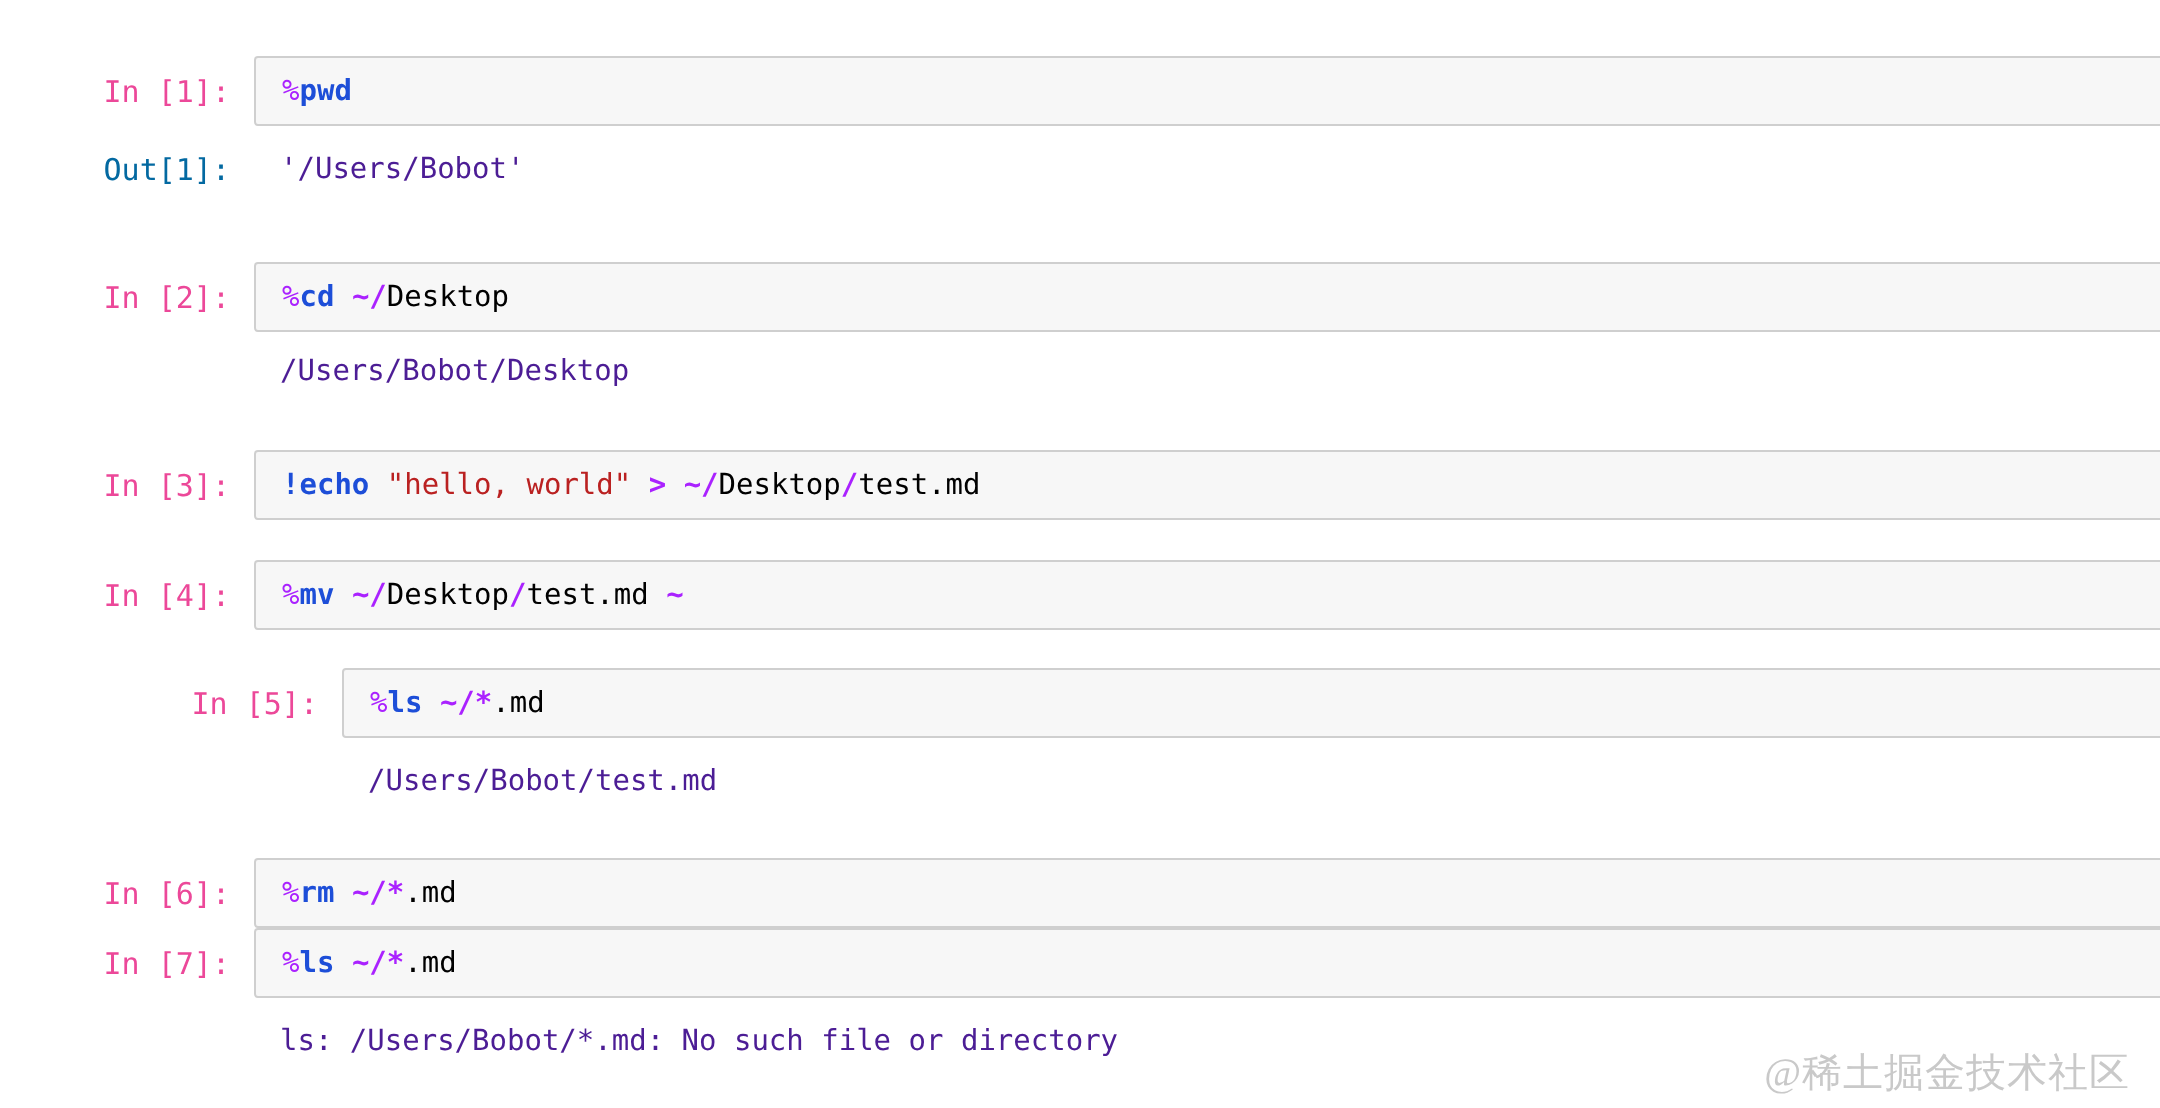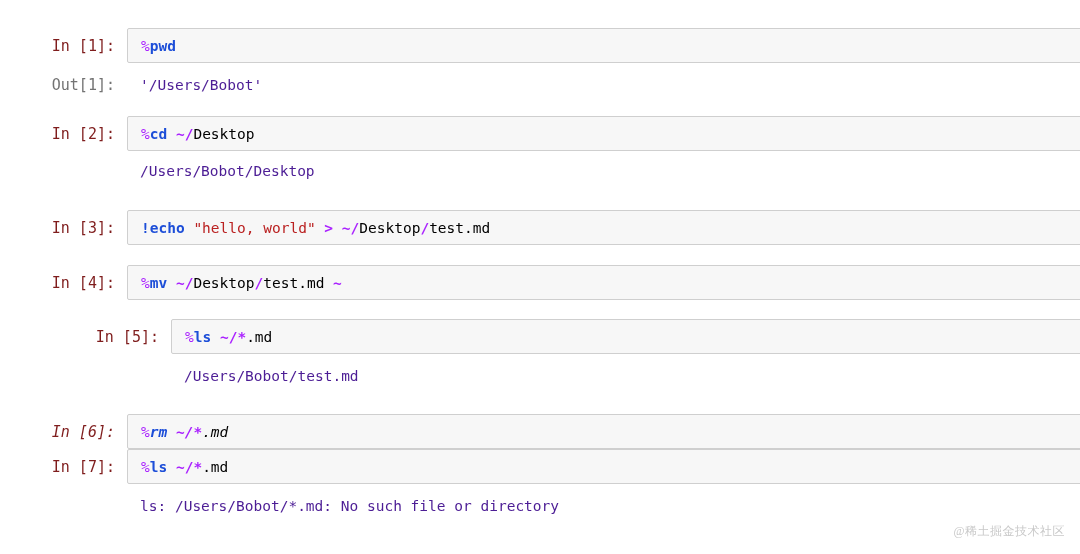--- a/index.html
+++ b/index.html
@@ -2,38 +2,38 @@
 <html><head>
 <meta charset="utf-8">
 <style>
   * { margin: 0; padding: 0; box-sizing: border-box; }
   html, body { width: 1080px; height: 554px; background: #ffffff; overflow: hidden; }
   body { position: relative; font-family: "DejaVu Sans Mono", "Liberation Mono", monospace; }
 
   .notebook { padding-top: 28px; width: 1080px; }
 
   .cell { width: 100%; }
-  .cell-2 { margin-top: 21px; }
+  .cell-2 { margin-top: 36px; }
   .cell-3 { margin-top: 29px; }
   .cell-4 { margin-top: 20px; border-radius: 11px; }
   .cell-5 { margin-top: 19px; padding-left: 44px; }
-  .cell-6 { margin-top: 28px; font-style: italic; }
+  .cell-6 { margin-top: 28px; }
   .cell-7 { }
 
   .input-row { display: flex; align-items: center; }
   .prompt {
     flex: 0 0 115px;
     width: 115px;
     text-align: right;
     font-size: 15px;
     white-space: pre;
     user-select: none;
   }
-  .in-prompt  { color: #7f1d1d; }
-  .out-prompt { color: #737373; }
+  .in-prompt  { color: #ec4899; }
+  .out-prompt { color: #0369a1; }
 
   .input-box {
     flex: 1 1 auto;
     margin-left: 12px;
     margin-right: -4px;          
     height: 35px;
     background: #f7f7f7;
     border: 1px solid #cfcfcf;
     border-radius: 2px;
     display: flex;
@@ -59,21 +59,21 @@
     line-height: 20px;
     color: #4c1d95;
     white-space: pre;
   }
 
   .watermark {
     position: absolute;
     right: 15px;
     top: 523px;
     font-family: "Liberation Serif", "DejaVu Serif", serif;
-    font-size: 12px;
+    font-size: 20px;
     color: #c9c9c9;
     letter-spacing: 0.5px;
     user-select: none;
   }
 </style>
 </head>
 <body>
 
 <div class="notebook">
 

